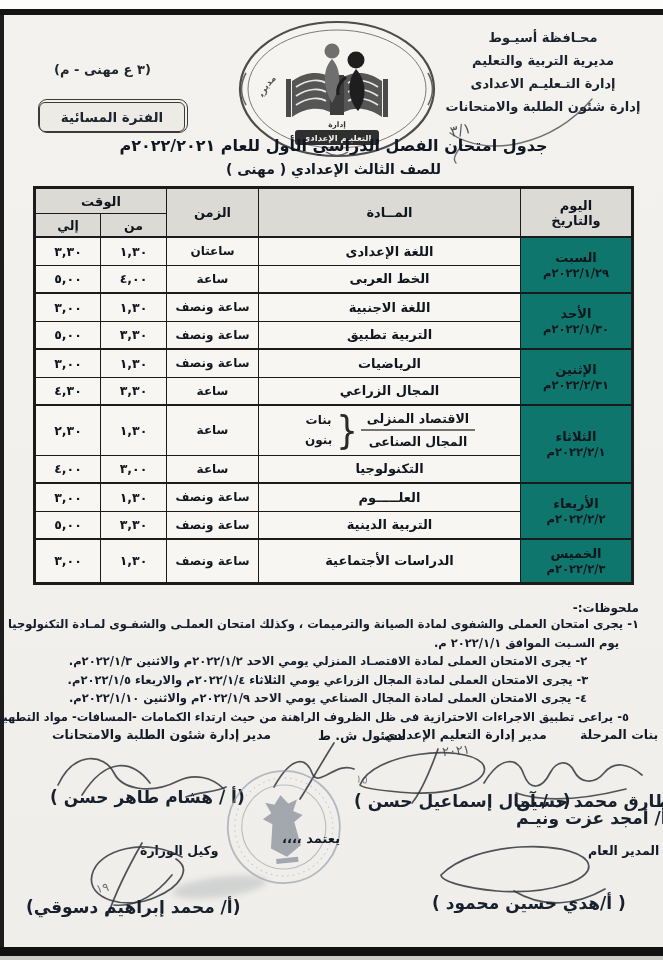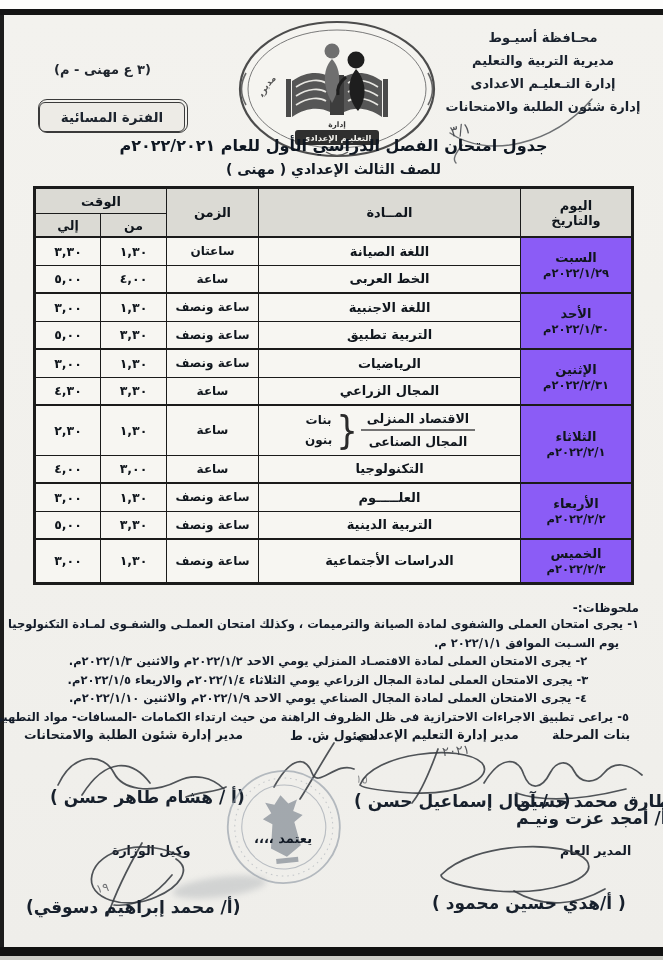--- a/index.html
+++ b/index.html
@@ -32,39 +32,39 @@
   .tbl{position:absolute;right:29px;top:171px;width:598px;border-collapse:collapse;direction:rtl;table-layout:fixed;
     background:#f7f6f2;border:3px solid #1b1b1b;}
   .tbl th,.tbl td{border:1.5px solid #1b1b1b;text-align:center;vertical-align:middle;font-weight:700;color:#10161d;padding:0 2px;}
   .tbl thead th{background:#dbdad4;font-size:13px;}
   .tbl thead tr.h1{height:26px;}
   .tbl thead tr.h2 th{height:22px;font-size:12.5px;}
   .tbl tbody{border-top:2.5px solid #1b1b1b;}
   .tbl tbody tr{height:28px;}
   .tbl tbody tr.tall{height:50px;}
   .tbl tbody tr.thu{height:44px;}
-  td.daycell{background:#8b5cf6;}
+  td.daycell{background:#0f766e;}
   .dname{font-size:13px;font-weight:800;}
   .ddate{font-size:11.5px;margin-top:1px;}
   td.subj{font-size:13px;}
   td.dur{font-size:12px;}
   td.time{font-size:12.5px;}
   .dual{display:flex;flex-direction:row;align-items:center;justify-content:center;gap:3px;direction:rtl;}
   .dual-names div{font-size:12.5px;padding:3px 6px;}
   .dual-names div.first{border-bottom:2px solid #737373;}
   .brace{font-size:34px;font-weight:400;transform:scaleY(1.15);color:#2a2a2a;line-height:.9;}
   .dual-tags div{font-size:12px;padding:3px 1px;}
   
   .notes{right:24px;top:586px;width:612px;direction:rtl;color:#141c2a;}
   .nlabel{font-size:12px;font-weight:800;}
   .nline{font-size:11.5px;font-weight:700;line-height:18.5px;white-space:nowrap;}
   .nline.cont{padding-right:20px;}
   .nline.ind{padding-right:10px;text-align:center;}
   
-  .sig-title{font-size:12.5px;font-weight:800;color:#121a26;white-space:nowrap;direction:rtl;}
+  .sig-title{font-size:12.5px;font-weight:800;color:#121a26;white-space:nowrap;direction:rtl;margin-left:28px;}
   .sig-name{font-size:17px;font-weight:700;color:#17202c;white-space:nowrap;direction:rtl;}
   .hand{color:#3b3e44;opacity:.85;font-weight:400;}
   .sigsvg path{stroke:#33373d;fill:none;stroke-width:1.7;stroke-linecap:round;opacity:.85;}
   .sigsvg.light path{stroke-width:1.4;opacity:.7;}
   .smudge{width:95px;height:20px;background:#9aa0a6;opacity:.35;filter:blur(3px);border-radius:50%;transform:rotate(-7deg);}
 </style>
 </head>
 <body>
 
 <div class="frame-top-bar"></div>
@@ -158,21 +158,21 @@
         <th>إلي</th>
       </tr>
     </thead>
 
     <tbody>
       <tr>
         <td class="daycell" rowspan="2">
           <div class="dname">السبت</div>
           <div class="ddate">٢٠٢٢/١/٢٩م</div>
         </td>
-        <td class="subj">اللغة الصيانة</td>
+        <td class="subj">اللغة الإعدادى</td>
         <td class="dur">ساعتان</td>
         <td class="time">١,٣٠</td>
         <td class="time">٣,٣٠</td>
       </tr>
       <tr>
         <td class="subj">الخط العربى</td>
         <td class="dur">ساعة</td>
         <td class="time">٤,٠٠</td>
         <td class="time">٥,٠٠</td>
       </tr>

